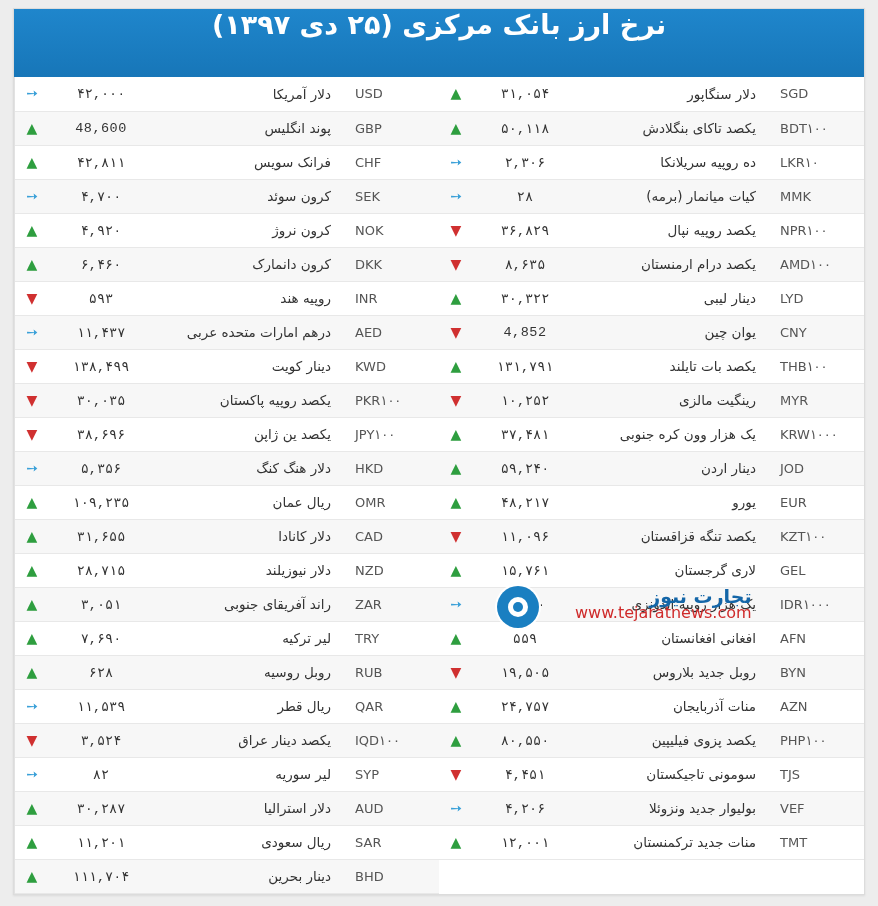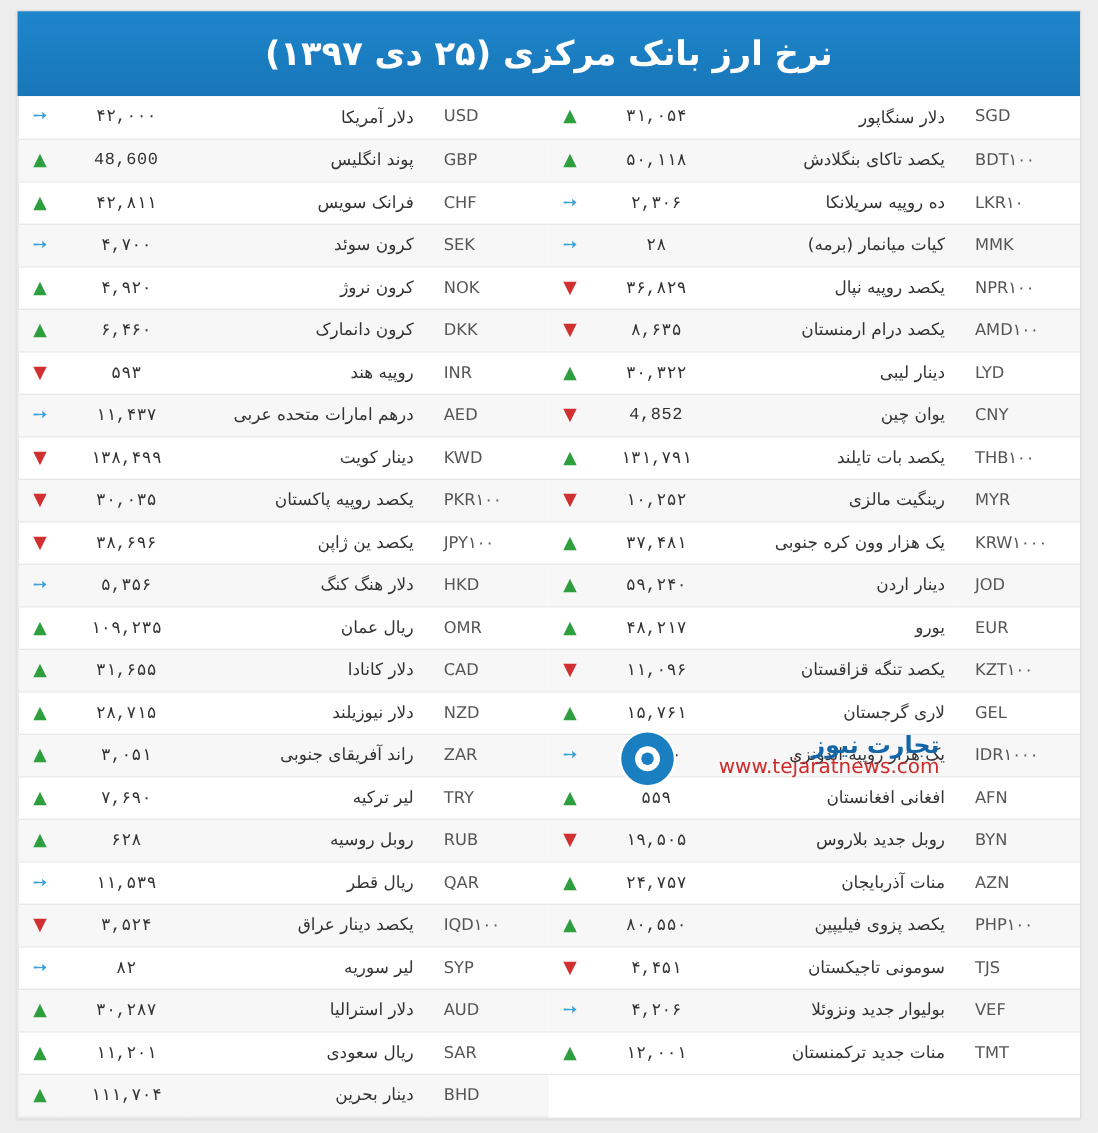--- a/index.html
+++ b/index.html
@@ -24,21 +24,21 @@
     background: #ffffff;
     border: 1px solid #dcdcdc;
     box-shadow: 0 1px 2px rgba(0,0,0,0.08);
     box-sizing: border-box;
   }
   .header {
     height: 68px;
     background: #1b7fc4;
     background: linear-gradient(180deg, #1f86cc 0%, #1776b8 100%);
     display: flex;
-    align-items: center;
+    align-items: flex-start;
     justify-content: center;
     color: #ffffff;
   }
   .header-title {
     font-size: 27px;
     font-weight: bold;
     letter-spacing: 0px;
     text-align: center;
     direction: rtl;
     font-family: "DejaVu Sans", sans-serif;

